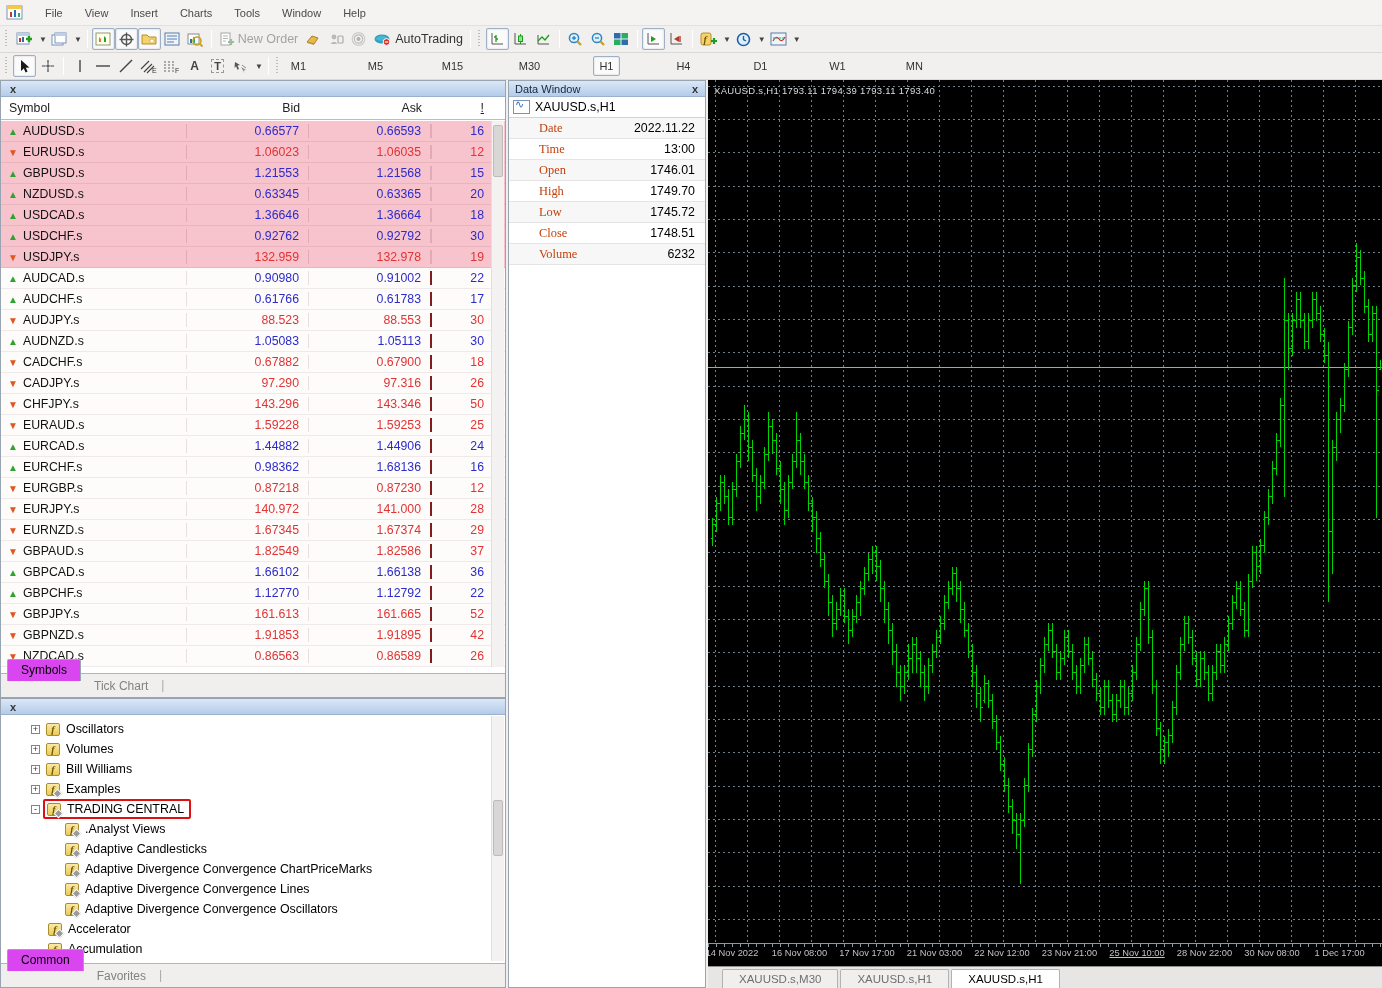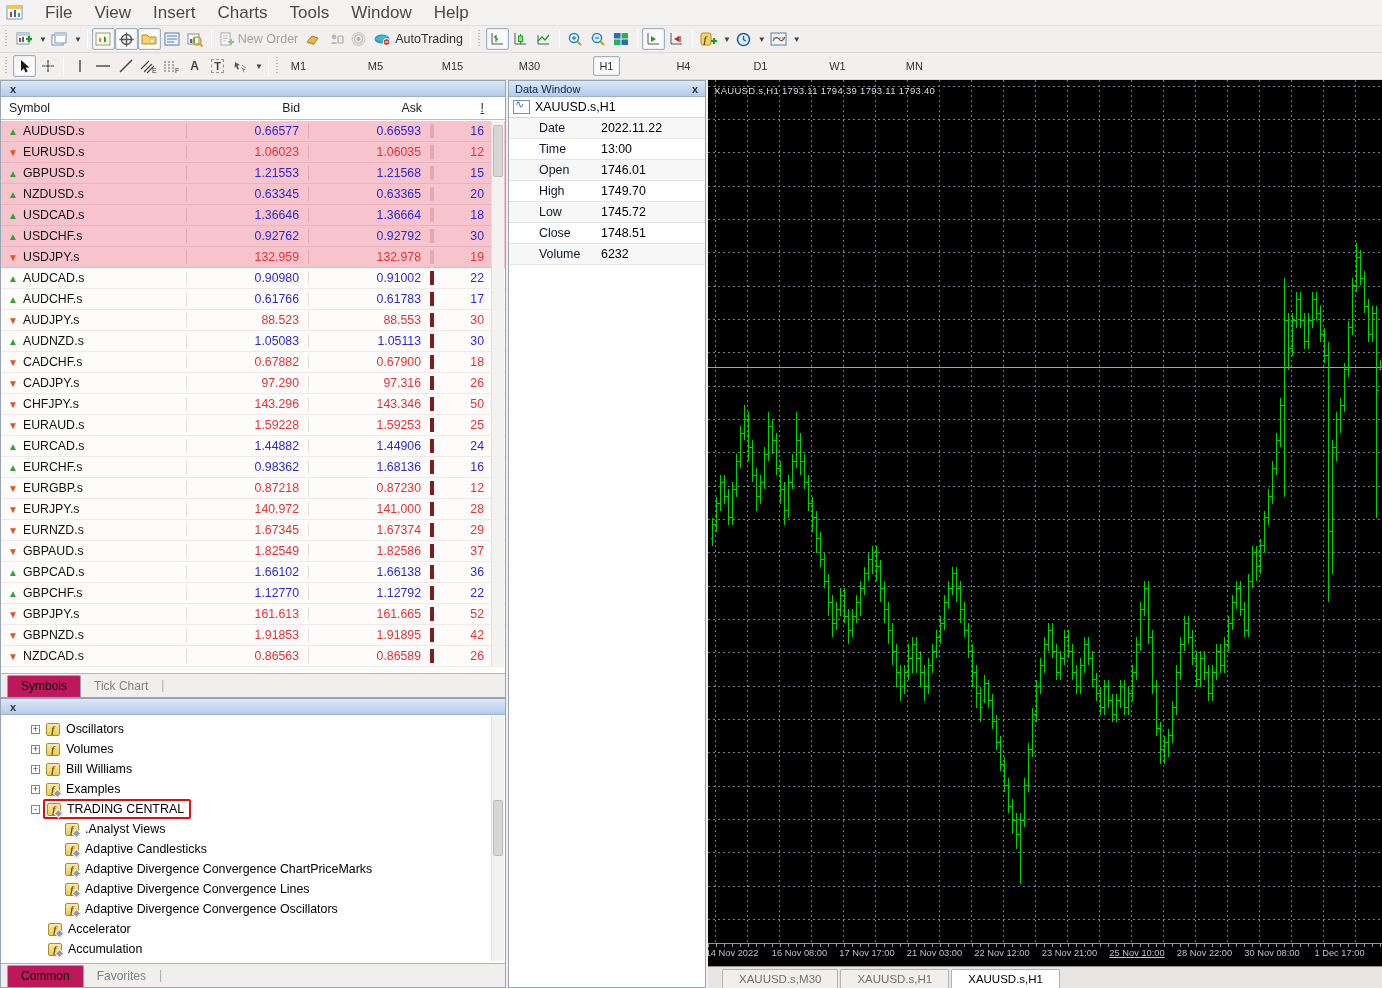--- a/index.html
+++ b/index.html
@@ -3,21 +3,21 @@
 <meta charset="utf-8">
 <style>
   * { margin:0; padding:0; box-sizing:border-box; }
   html,body { width:1382px; height:988px; overflow:hidden; }
   body { font-family:"Liberation Sans", sans-serif; font-size:12px; background:#f0efee; position:relative; }
   #app { position:absolute; inset:0; }
 
   
   .menubar { position:absolute; left:0; top:0; width:1382px; height:26px; background:#f4f3f2; border-bottom:1px solid #e2e1e0; display:flex; align-items:center; padding-left:6px; }
   .app-icon { width:18px; height:15px; margin-right:10px; position:relative; display:inline-block; }
-  .menu-item { padding:4px 11px; color:#4a4a4a; font-size:17px; cursor:default; }
+  .menu-item { padding:4px 11px; color:#4a4a4a; font-size:11px; cursor:default; }
 
   
   .toolbar { position:absolute; left:0; width:1382px; height:27px; background:#f1f0ef; border-bottom:1px solid #dad9d8; display:flex; align-items:center; padding-left:2px; }
   .tb1 { top:26px; } .tb2 { top:53px; }
   .grip { width:5px; height:18px; margin:0 3px; background:repeating-linear-gradient(180deg,#bdbcbb 0 1px,transparent 1px 3px); background-size:2px 100%; background-repeat:repeat-y; }
   .sep { width:1px; height:18px; background:#c9c8c7; border-right:1px solid #fff; margin:0 4px; }
   .tbtn { height:22px; min-width:23px; display:inline-flex; align-items:center; justify-content:center; padding:0 2px; border:1px solid transparent; border-radius:2px; position:relative; color:#333; }
   .tbtn.pressed { border-color:#9fb0c4; background:#fbfbfc; box-shadow:inset 0 0 2px rgba(120,140,160,.45); }
   .tbtn.disabled { color:#a3a3a3; }
   .tbtn .lbl { margin-left:4px; font-size:12.5px; }
@@ -27,33 +27,33 @@
   .gA { font-size:12px; font-weight:bold; color:#444; }
   .gT { font-size:11px; font-weight:bold; color:#444; border:1px dashed #999; padding:0 2px; }
 
   
   .panel { position:absolute; background:#fff; border:1px solid #98a4b2; }
   .ptitle { height:16px; background:linear-gradient(#dae7f7,#b4cce9); border-bottom:1px solid #9ab0cc; color:#17263f; font-size:11px; display:flex; align-items:center; padding:0 4px 0 6px; }
   .ptitle .tspan { flex:1; }
   .pclose { font-size:11px; font-weight:bold; color:#333; padding:0 3px; cursor:default; }
   .ptabs { position:absolute; left:0; right:0; bottom:0; height:24px; background:#f0efee; border-top:1px solid #b5b5b5; display:flex; align-items:flex-end; padding-left:6px; }
   .ptab { font-size:12px; padding:3px 13px 4px; color:#828282; }
-  .ptab.active { background:#be185d; border:1px solid #9aa4ae; border-bottom:none; color:#000; margin-bottom:0; border-radius:2px 2px 0 0; }
+  .ptab.active { background:#d946ef; border:1px solid #9aa4ae; border-bottom:none; color:#000; margin-bottom:16px; border-radius:2px 2px 0 0; }
   .ptab-div { color:#aaa; margin:0 2px 5px 0; }
 
   
   #marketWatch { left:0; top:80px; width:506px; height:618px; }
   .mw-header { display:flex; height:23px; border-bottom:1px solid #bdbdbd; font-size:12.3px; color:#222; align-items:center; }
   .mw-header .c { padding:0 8px; }
   .mw-rows { position:absolute; top:40px; left:0; right:0; height:546px; overflow:hidden; }
   .mw-row { display:flex; height:21px; align-items:center; border-bottom:1px solid #efe9e9; background:#fefbfb; font-size:12.3px; }
   .mw-row.hl { background:#f7c3cd; border-bottom:1px solid #eab4bf; }
   .cell-sym { width:185px; padding-left:7px; display:flex; align-items:center; color:#111; }
   .cell-bid,.cell-ask { width:122px; text-align:right; padding-right:9px; border-left:1px solid #e6e0e0; }
-  .cell-spr { width:62px; text-align:right; padding-right:8px; border-left:4px solid #7f1d1d; }
+  .cell-spr { width:62px; text-align:right; padding-right:8px; border-left:2px solid #7f1d1d; }
   .mw-row.hl .cell-bid,.mw-row.hl .cell-ask,.mw-row.hl .cell-spr { border-left-color:#e3aab6; }
   .tone-blue .cell-bid,.tone-blue .cell-ask,.tone-blue .cell-spr { color:#2b2bca; }
   .tone-red  .cell-bid,.tone-red  .cell-ask,.tone-red  .cell-spr { color:#e23333; }
   .arr { font-size:10px; width:15px; display:inline-block; }
   .arr.up { color:#2fa32f; } .arr.down { color:#e0561f; }
   .hcol-sym { width:185px; } .hcol-bid { width:122px; text-align:right; } .hcol-ask { width:122px; text-align:right; } .hcol-spr { width:62px; text-align:right; text-decoration:underline; }
   .vscroll { position:absolute; right:1px; width:13px; background:#f3f2f1; border-left:1px solid #e0e0e0; }
   .vthumb { position:absolute; left:1px; width:10px; background:#d8d7d6; border:1px solid #bdbcbb; border-radius:2px; }
 
   
@@ -65,22 +65,22 @@
   .ficon.script::after { content:""; position:absolute; right:-2px; bottom:-2px; width:5px; height:5px; background:#9a9a9a; border:1px solid #fff; transform:rotate(45deg); }
   .red-box { display:inline-flex; align-items:center; border:2px solid #dd1111; border-radius:2px; padding:1px 5px 1px 2px; margin-left:-3px; }
 
   
   #dataWindow { left:508px; top:80px; width:198px; height:908px; }
   .dw-instrument { height:21px; display:flex; align-items:center; border-bottom:1px solid #d4d4d4; padding-left:4px; font-size:12.4px; color:#000; }
   .dw-chart-ic { width:17px; height:14px; border:1px solid #7a92b8; background:#fff; margin-right:5px; position:relative; }
   .dw-chart-ic::before { content:"∿"; position:absolute; left:1px; top:-3px; color:#3a6fc4; font-size:11px; }
   .dw-row { height:21px; display:flex; align-items:center; border-bottom:1px solid #e4e4e4; font-size:12.4px; }
   .dw-row:nth-child(odd) { background:#f7f7f7; }
-  .dw-label { width:92px; padding-left:30px; color:#0f172a; }
-  .dw-value { flex:1; padding-right:10px; color:#000; }
+  .dw-label { width:92px; padding-left:30px; color:#c2410c;font-family:Liberation Serif, serif; }
+  .dw-value { flex:1; text-align:right; padding-right:10px; color:#000; }
 
   
   #chartArea { position:absolute; left:708px; top:80px; width:674px; height:908px; }
   .chart-black { position:absolute; left:0; top:0; width:674px; height:886px; background:#000; overflow:hidden; }
   .chart-overlay { position:absolute; left:6px; top:5px; color:#dcdcdc; font-size:9.5px; letter-spacing:.3px; }
   .axis-sep { position:absolute; left:0; right:0; top:863px; height:1px; background:#8a9aa4; }
   .axis-ticks { position:absolute; left:0; right:0; top:864px; height:3px; background:repeating-linear-gradient(90deg,#8a9aa4 0 1px,transparent 1px 8px); }
   .time-axis { position:absolute; left:0; right:0; top:868px; height:18px; }
   .time-label { position:absolute; transform:translateX(-50%); color:#c2c2c2; font-size:9.3px; white-space:nowrap; }
   .chart-tabs { position:absolute; left:0; right:0; top:886px; height:22px; background:#e7e6e5; border-top:1px solid #8f8f8f; display:flex; align-items:flex-end; padding-left:14px; }

